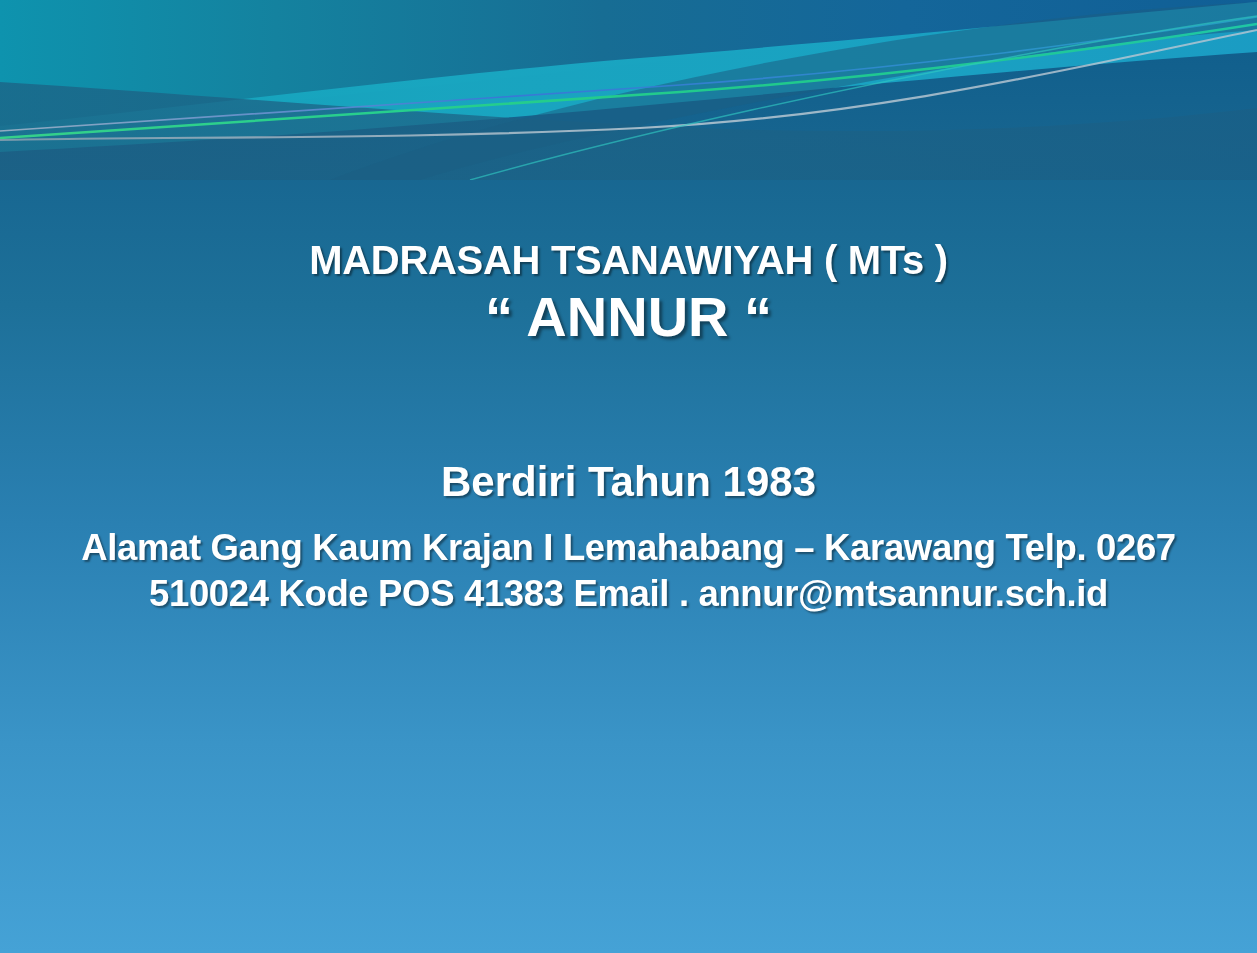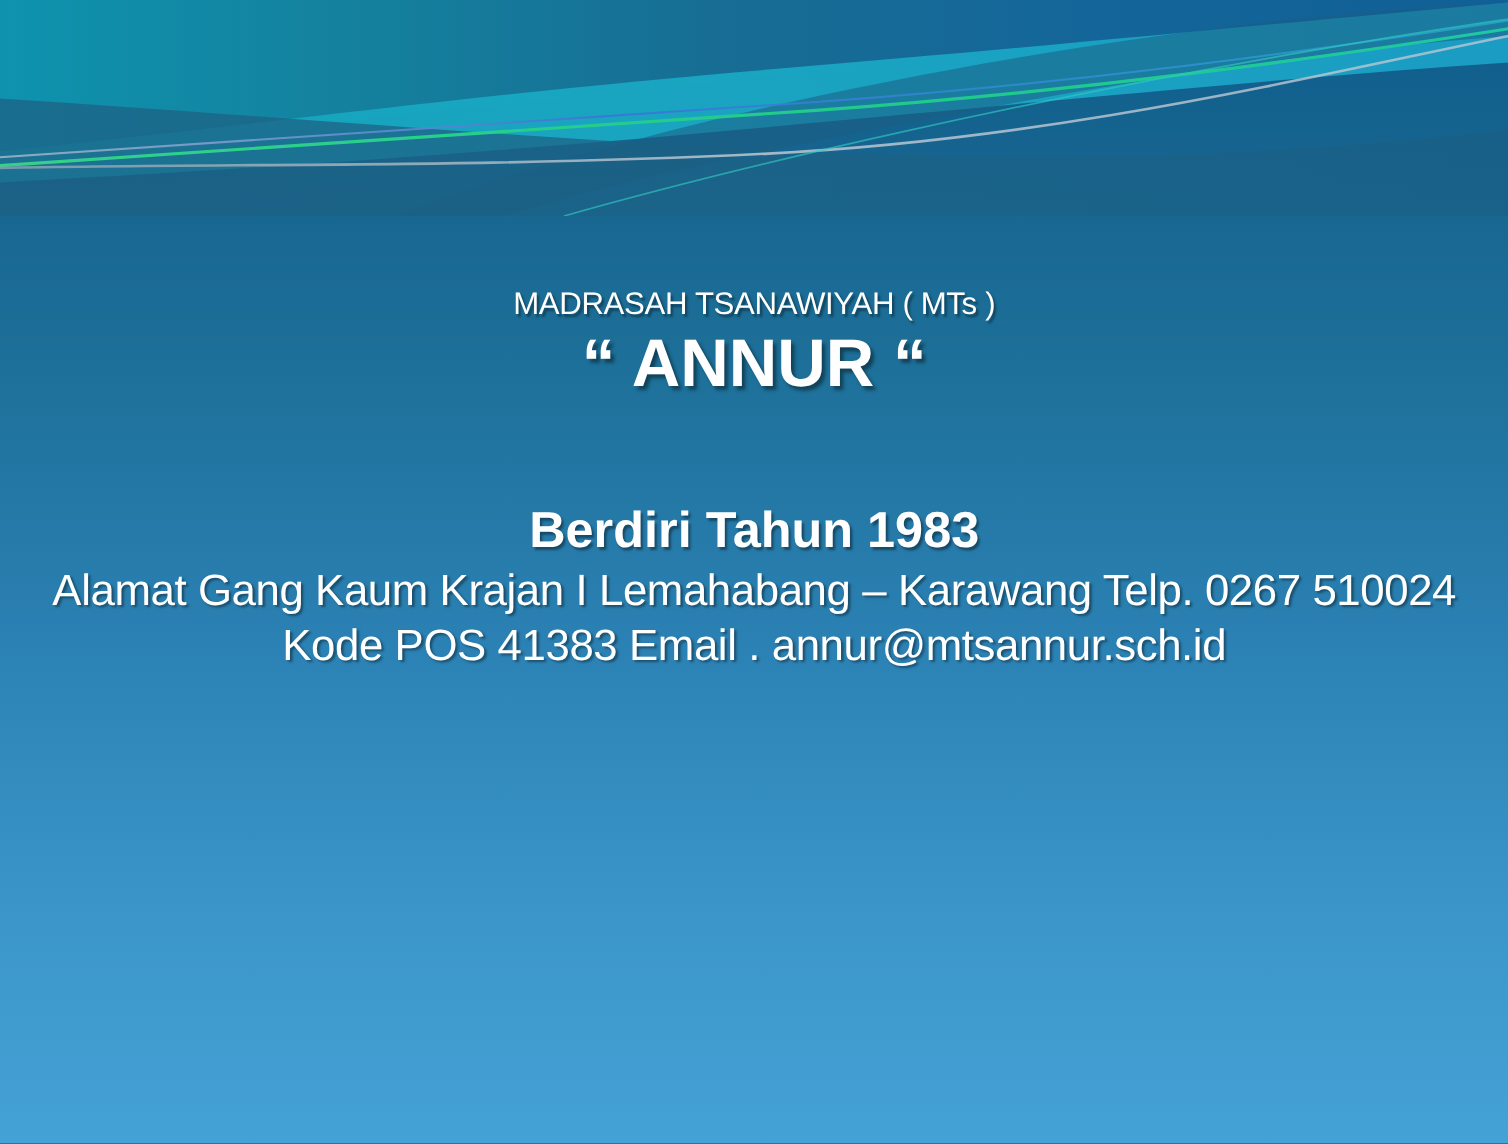--- a/index.html
+++ b/index.html
@@ -43,22 +43,22 @@
   }
 
   .title-area {
     position: absolute;
     left: 40px;
     top: 240px;
     width: 1177px;
     text-align: center;
   }
   .line-org {
-    font-size: 26px;
-    font-weight: normal;
+    font-size: 40px;
+    font-weight: bold;
     letter-spacing: -0.3px;
     line-height: 1.0;
     color: #ffffff;
     text-shadow: 2px 2px 2px rgba(0,0,0,0.42);
     white-space: nowrap;
   }
   .line-name {
     margin-top: 8px;
     font-size: 56px;
     font-weight: bold;
@@ -75,25 +75,26 @@
     width: 1209px;
     text-align: center;
   }
   .line-founded {
     font-size: 42px;
     font-weight: bold;
     line-height: 1.12;
     color: #ffffff;
     text-shadow: 2px 2px 2px rgba(0,0,0,0.40);
     white-space: nowrap;
+    margin-top: 40px;
   }
   .line-address {
-    margin-top: 4px;
+    margin-top: 20px;
     font-size: 36.5px;
-    font-weight: normal;
+    font-weight: bold;
     line-height: 1.27;
     letter-spacing: -0.35px;
     color: #ffffff;
     text-shadow: 2px 2px 2px rgba(0,0,0,0.40);
   }
 </style>
 </head>
 <body>
 
 <div id="slide">

